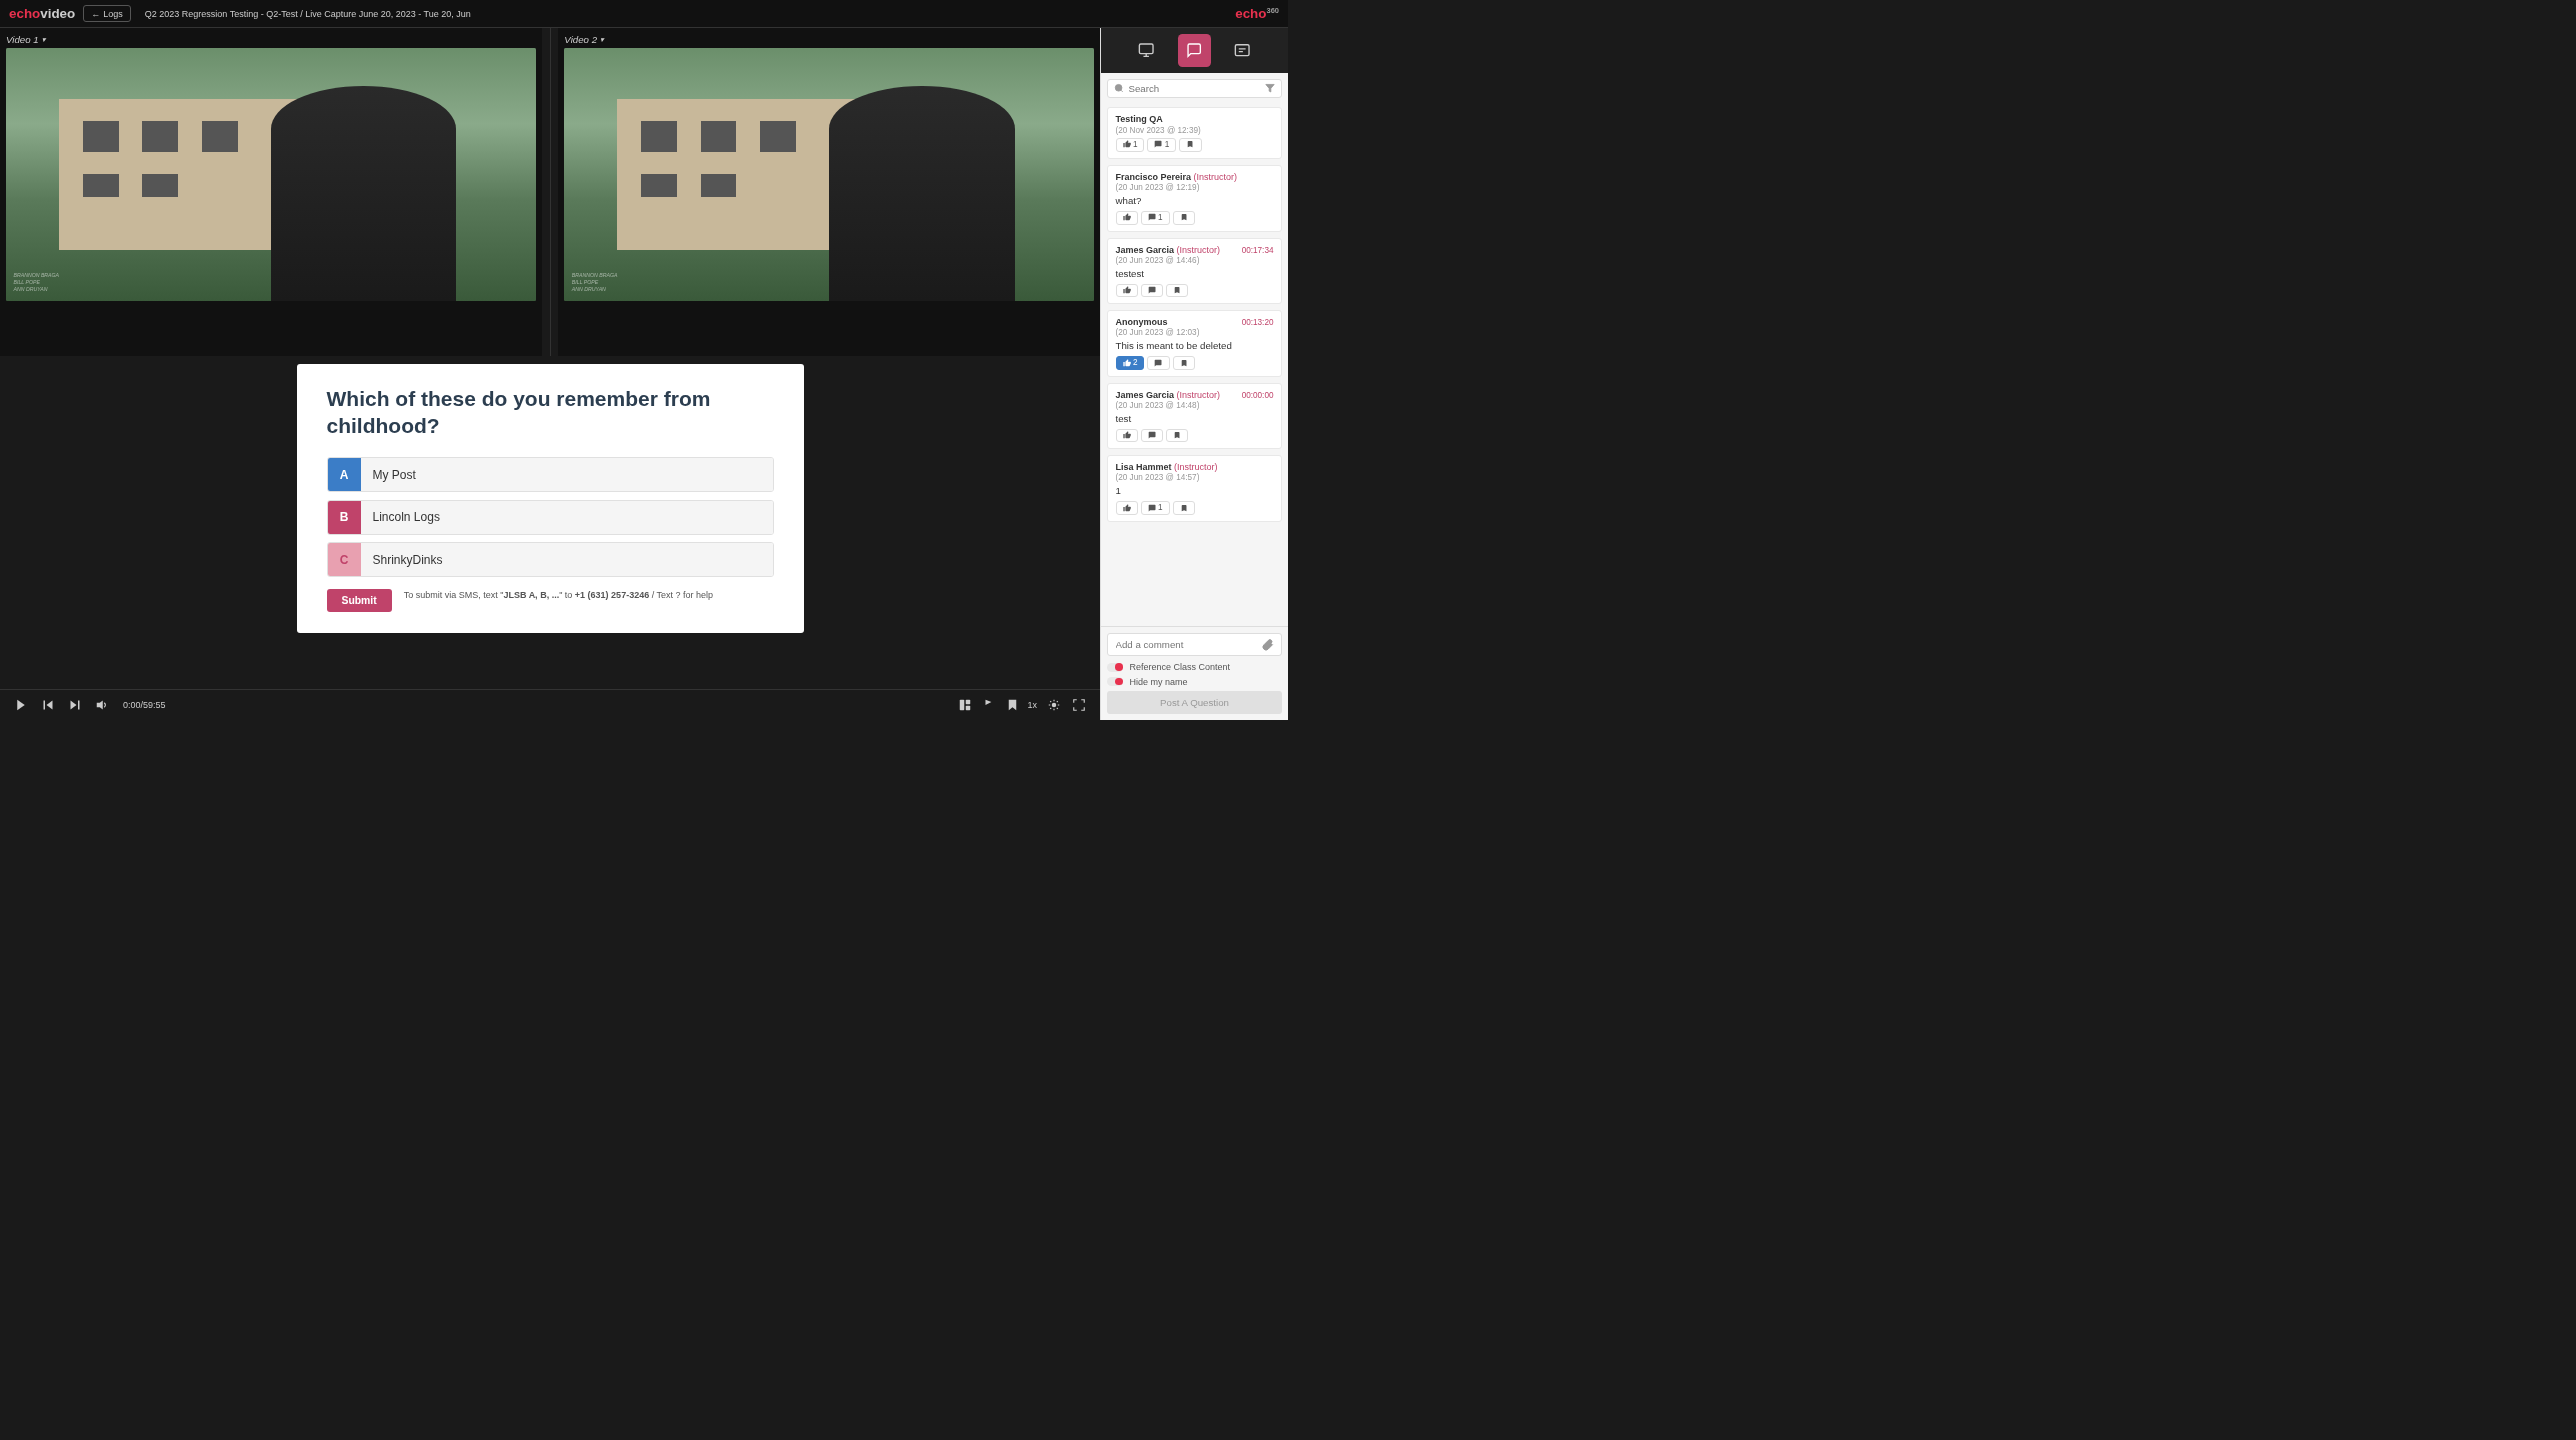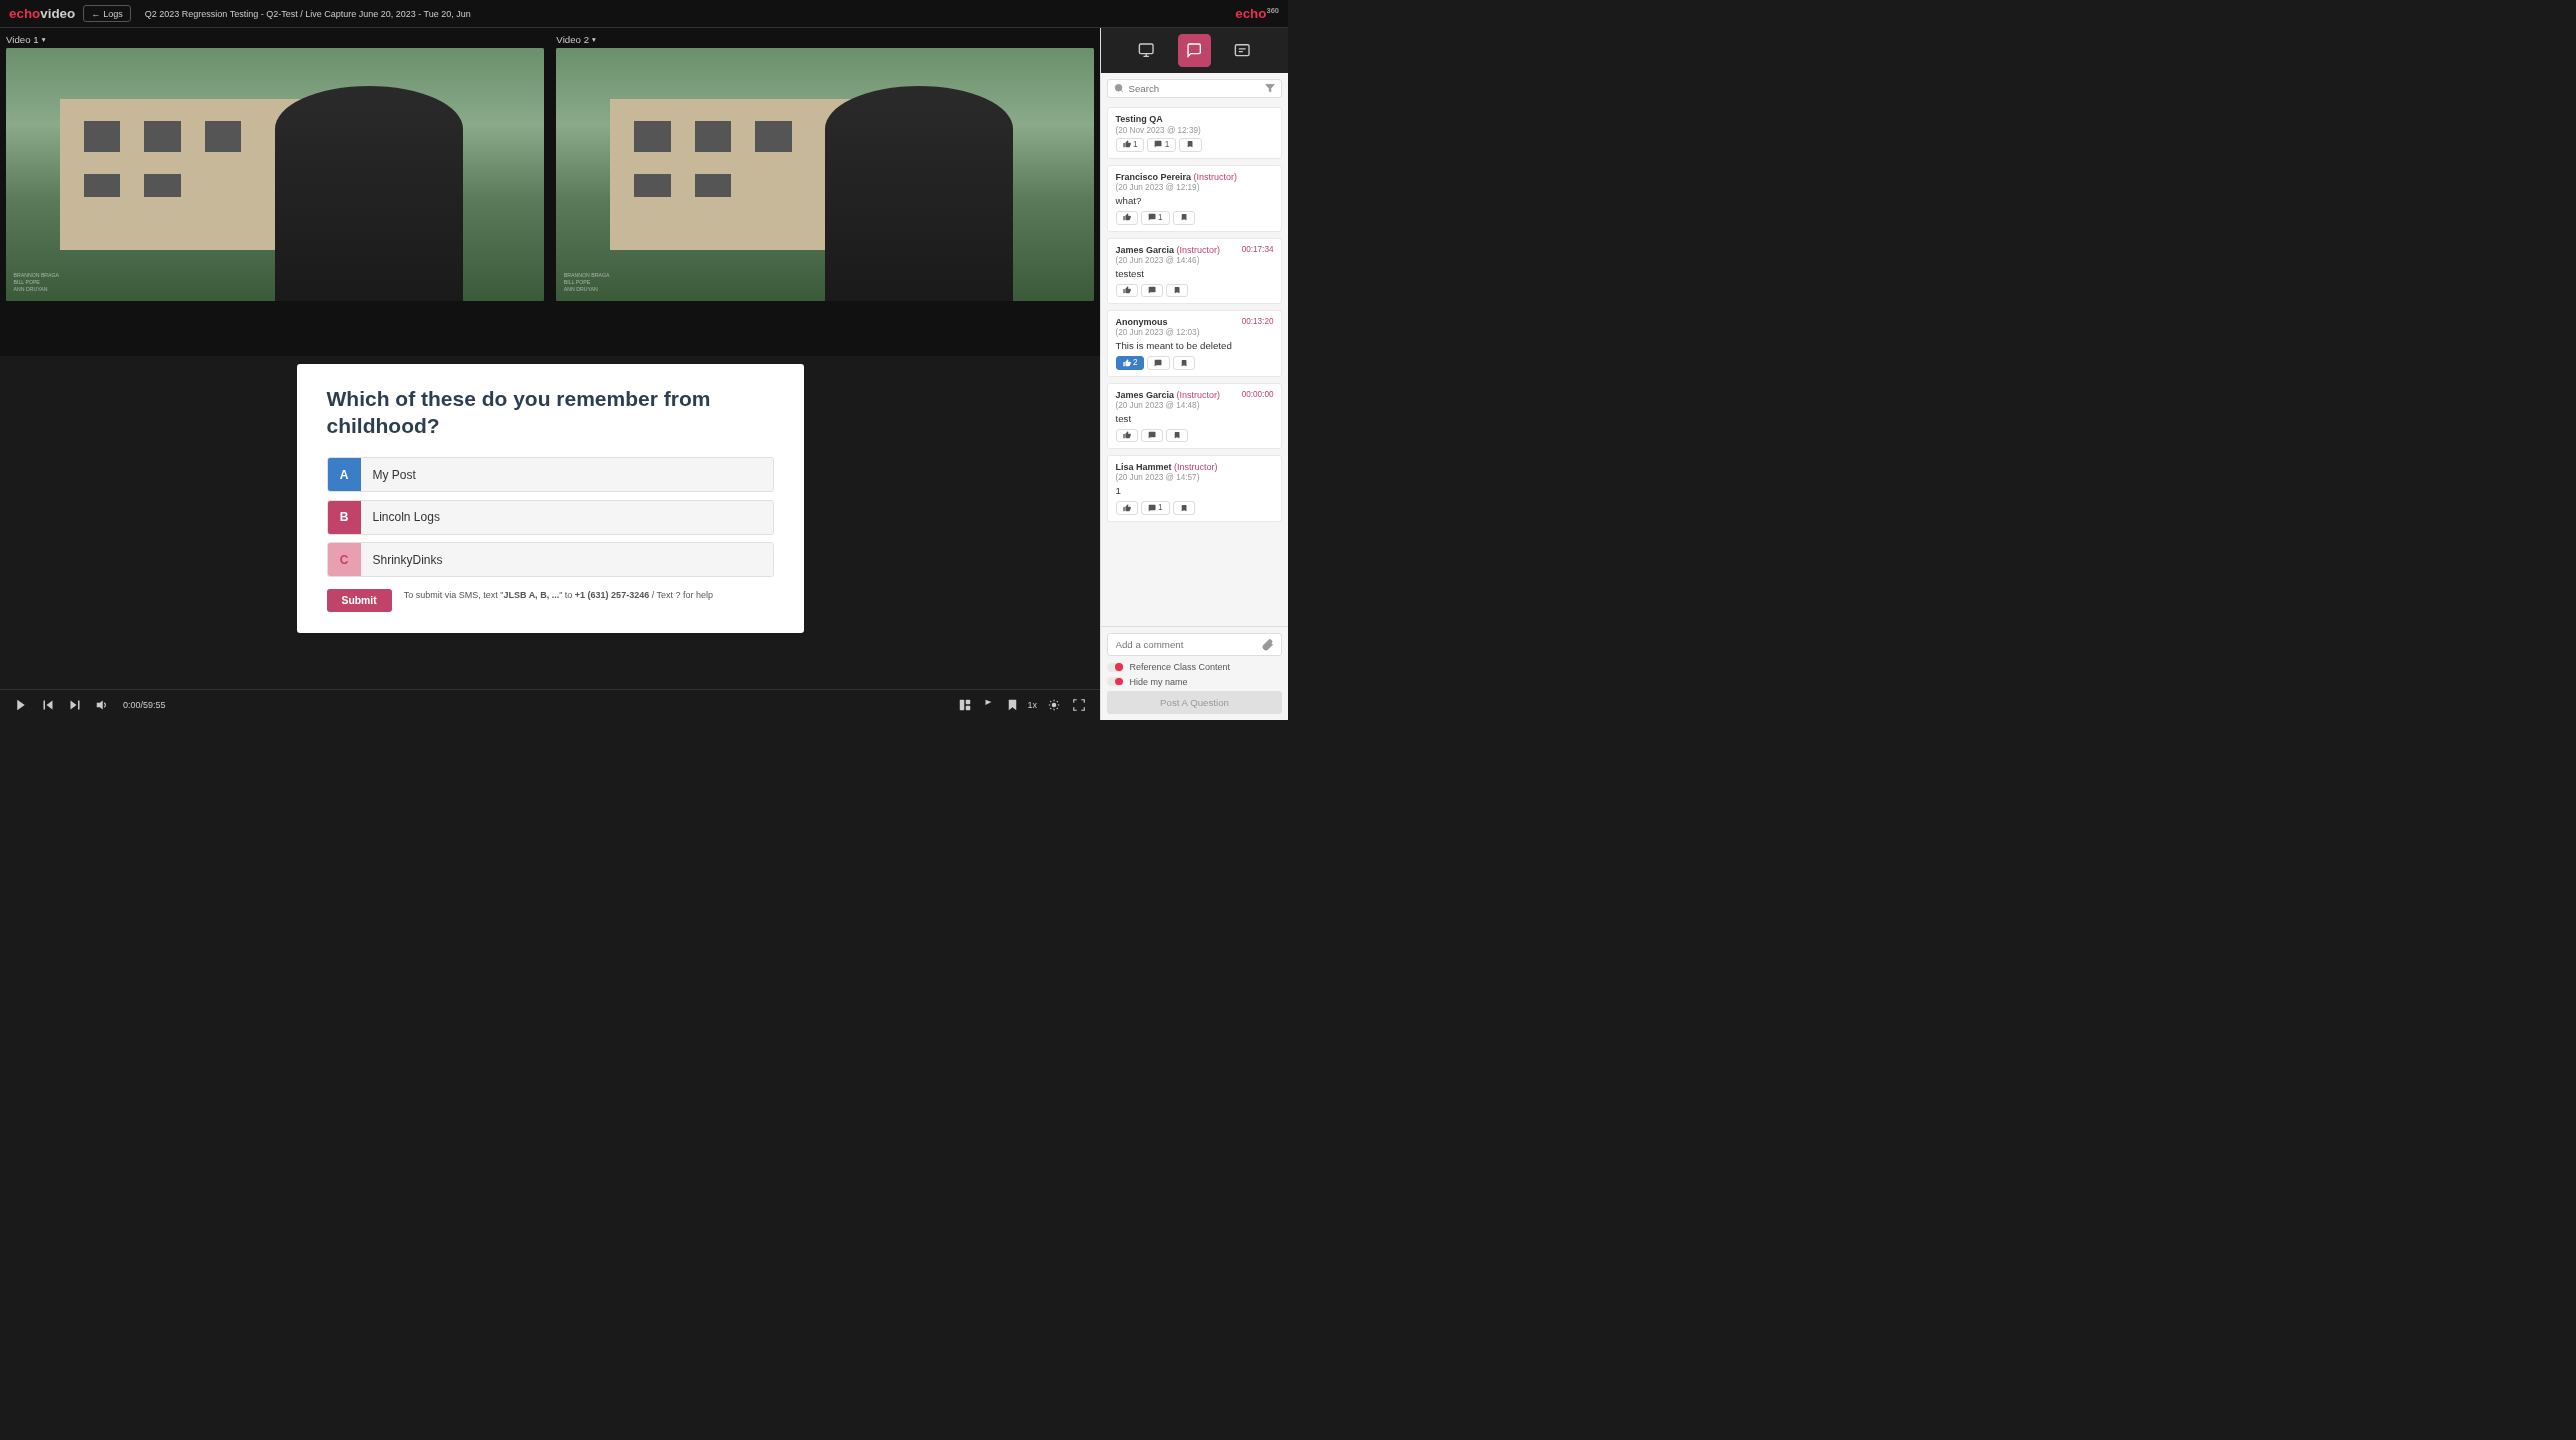--- a/index.html
+++ b/index.html
@@ -12,21 +12,21 @@
     .back-btn { background: transparent; border: 0.7px solid #555; color: #ccc; padding: 2.2px 7.5px; border-radius: 3px; font-size: 9px; cursor: pointer; display: flex; align-items: center; gap: 3px; }
     .header-title { color: #ccc; font-size: 9px; margin-left: 6px; }
 
     
     .main-layout { display: flex; flex: 1; overflow: hidden; }
 
     
     .video-area { flex: 1; background: #1a1a1a; display: flex; flex-direction: column; overflow: hidden; }
 
     
-    .videos-row { display: flex; gap: 0; height: 328px; }
+    .videos-row { display: flex; gap: 8px; height: 328px; font-style: italic; }
     .video-panel { flex: 1; background: #111; position: relative; padding: 6px; }
     .video-label { color: #ccc; font-size: 9.7px; display: flex; align-items: center; gap: 3px; margin-bottom: 3px; }
     .video-thumb { width: 100%; height: 253px; background: #2a2a2a; position: relative; overflow: hidden; border-radius: 1.5px; }
     .video-divider { width: 0.7px; background: #333; }
 
     
     .video-frame { width: 100%; height: 100%; position: relative; background: #1e2a1e; }
     .building-bg { position: absolute; top: 0; left: 0; right: 0; bottom: 0; background: linear-gradient(180deg, #6b8f6b 0%, #8aaa8a 30%, #5a7a5a 60%, #3a5a3a 100%); }
     .building { position: absolute; top: 20%; left: 10%; width: 45%; height: 60%; background: #c8b89a; }
     .building-window { position: absolute; background: #555; }
@@ -59,21 +59,21 @@
     .sidebar-tab.active { background: #c0436a; }
     .sidebar-tab svg { width: 16.4px; height: 16.4px; }
 
     .sidebar-search { display: flex; align-items: center; background: white; border: 0.7px solid #ddd; margin: 6px; border-radius: 3px; padding: 3px 6px; }
     .sidebar-search input { flex: 1; border: none; outline: none; font-size: 9.7px; color: #333; }
     .sidebar-search svg { width: 10.4px; height: 10.4px; fill: #999; }
     .filter-icon { width: 12px; height: 12px; fill: #999; cursor: pointer; }
 
     .comments-list { flex: 1; overflow-y: auto; padding: 3px 6px; }
     .comment-item { background: white; border: 0.7px solid #e8e8e8; border-radius: 3px; margin-bottom: 6px; padding: 6px 7.5px; }
-    .comment-header { display: flex; align-items: flex-start; justify-content: space-between; margin-bottom: 1.5px; }
+    .comment-header { display: flex; align-items: flex-end; justify-content: space-between; margin-bottom: 1.5px; }
     .comment-author { font-size: 9px; font-weight: 600; color: #333; }
     .comment-author .instructor { color: #c0436a; font-weight: 400; }
     .comment-time-link { font-size: 8.2px; color: #c0436a; cursor: pointer; }
     .comment-date { font-size: 8.2px; color: #999; margin-bottom: 3px; }
     .comment-text { font-size: 9.7px; color: #333; margin-bottom: 4.5px; }
     .comment-actions { display: flex; gap: 3px; }
     .action-btn { background: white; border: 0.7px solid #ddd; border-radius: 3px; padding: 1.5px 6px; font-size: 8.2px; cursor: pointer; display: flex; align-items: center; gap: 2.2px; color: #555; }
     .action-btn.liked { background: #3b7dc7; color: white; border-color: #3b7dc7; }
     .action-btn svg { width: 8.2px; height: 8.2px; fill: currentColor; }
 

